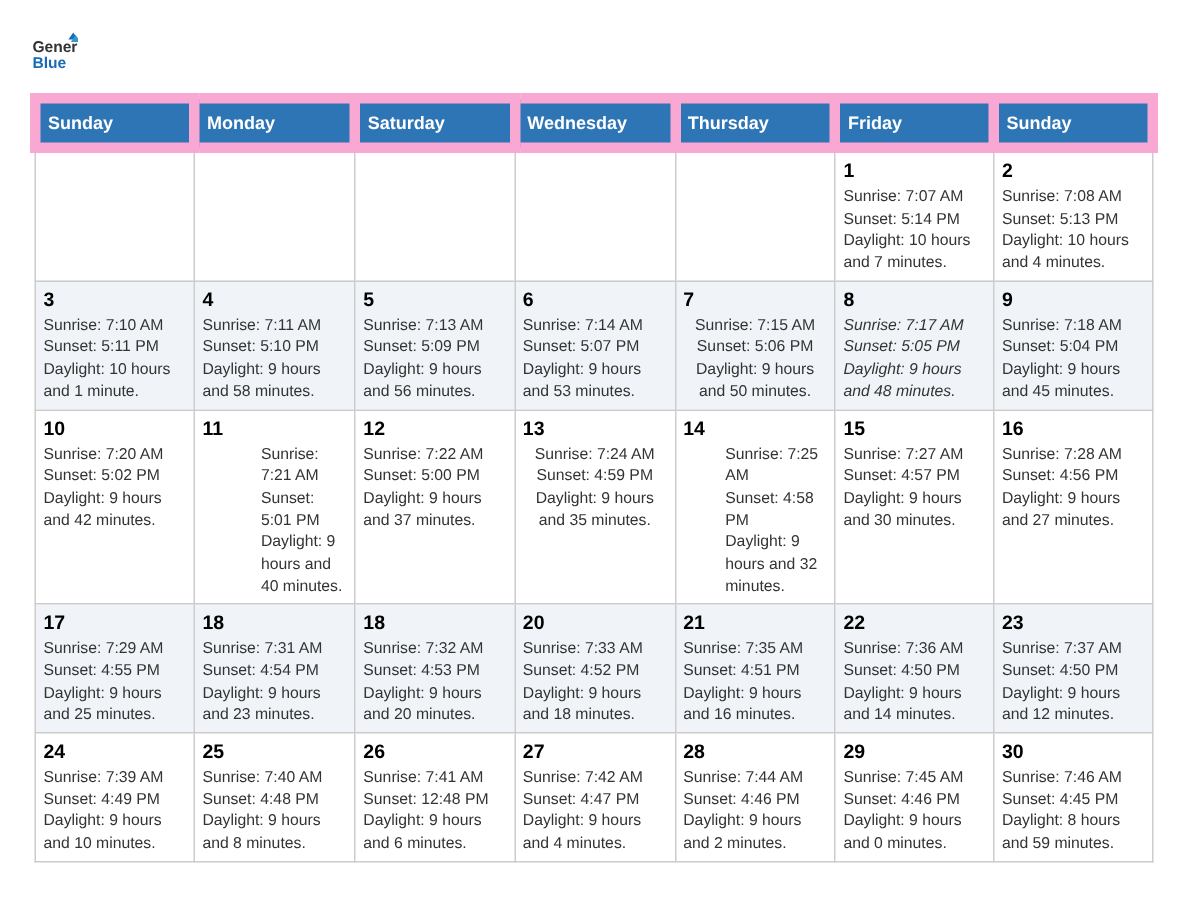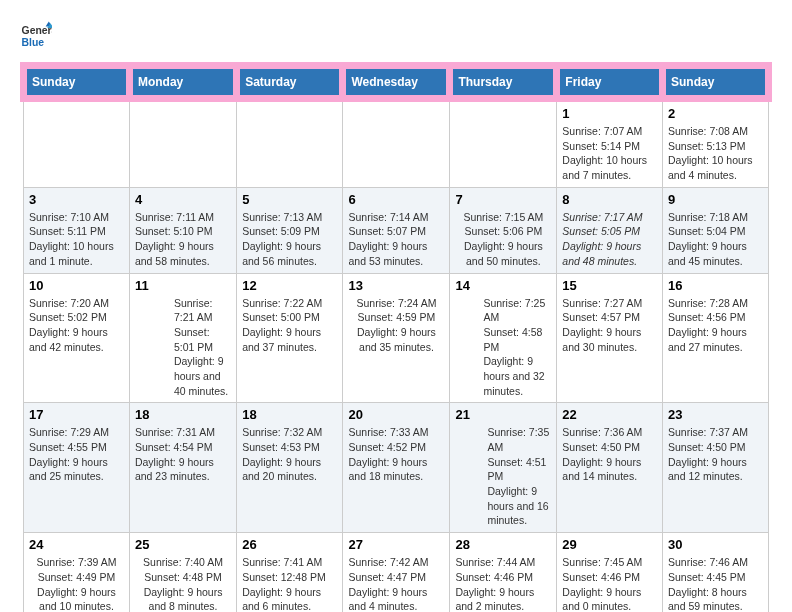--- a/index.html
+++ b/index.html
@@ -238,47 +238,47 @@
 Daylight: 9 hours and 20 minutes.</div>
         </td>
         <td>
           <span class="day-number">20</span>
           <div class="day-info" style="white-space: pre-line;">Sunrise: 7:33 AM
 Sunset: 4:52 PM
 Daylight: 9 hours and 18 minutes.</div>
         </td>
         <td>
           <span class="day-number">21</span>
-          <div class="day-info" style="white-space: pre-line; margin-left: 32px;">Sunrise: 7:35 AM
+          <div class="day-info" style="white-space: pre-line;">Sunrise: 7:35 AM
 Sunset: 4:51 PM
 Daylight: 9 hours and 16 minutes.</div>
         </td>
         <td>
           <span class="day-number">22</span>
           <div class="day-info" style="white-space: pre-line;">Sunrise: 7:36 AM
 Sunset: 4:50 PM
 Daylight: 9 hours and 14 minutes.</div>
         </td>
         <td>
           <span class="day-number">23</span>
           <div class="day-info" style="white-space: pre-line;">Sunrise: 7:37 AM
 Sunset: 4:50 PM
 Daylight: 9 hours and 12 minutes.</div>
         </td>
       </tr>
       <tr>
         <td>
           <span class="day-number">24</span>
-          <div class="day-info" style="white-space: pre-line; text-align: center;">Sunrise: 7:39 AM
+          <div class="day-info" style="white-space: pre-line;">Sunrise: 7:39 AM
 Sunset: 4:49 PM
 Daylight: 9 hours and 10 minutes.</div>
         </td>
         <td>
           <span class="day-number">25</span>
-          <div class="day-info" style="white-space: pre-line; text-align: center;">Sunrise: 7:40 AM
+          <div class="day-info" style="white-space: pre-line;">Sunrise: 7:40 AM
 Sunset: 4:48 PM
 Daylight: 9 hours and 8 minutes.</div>
         </td>
         <td>
           <span class="day-number">26</span>
           <div class="day-info" style="white-space: pre-line;">Sunrise: 7:41 AM
 Sunset: 12:48 PM
 Daylight: 9 hours and 6 minutes.</div>
         </td>
         <td>

